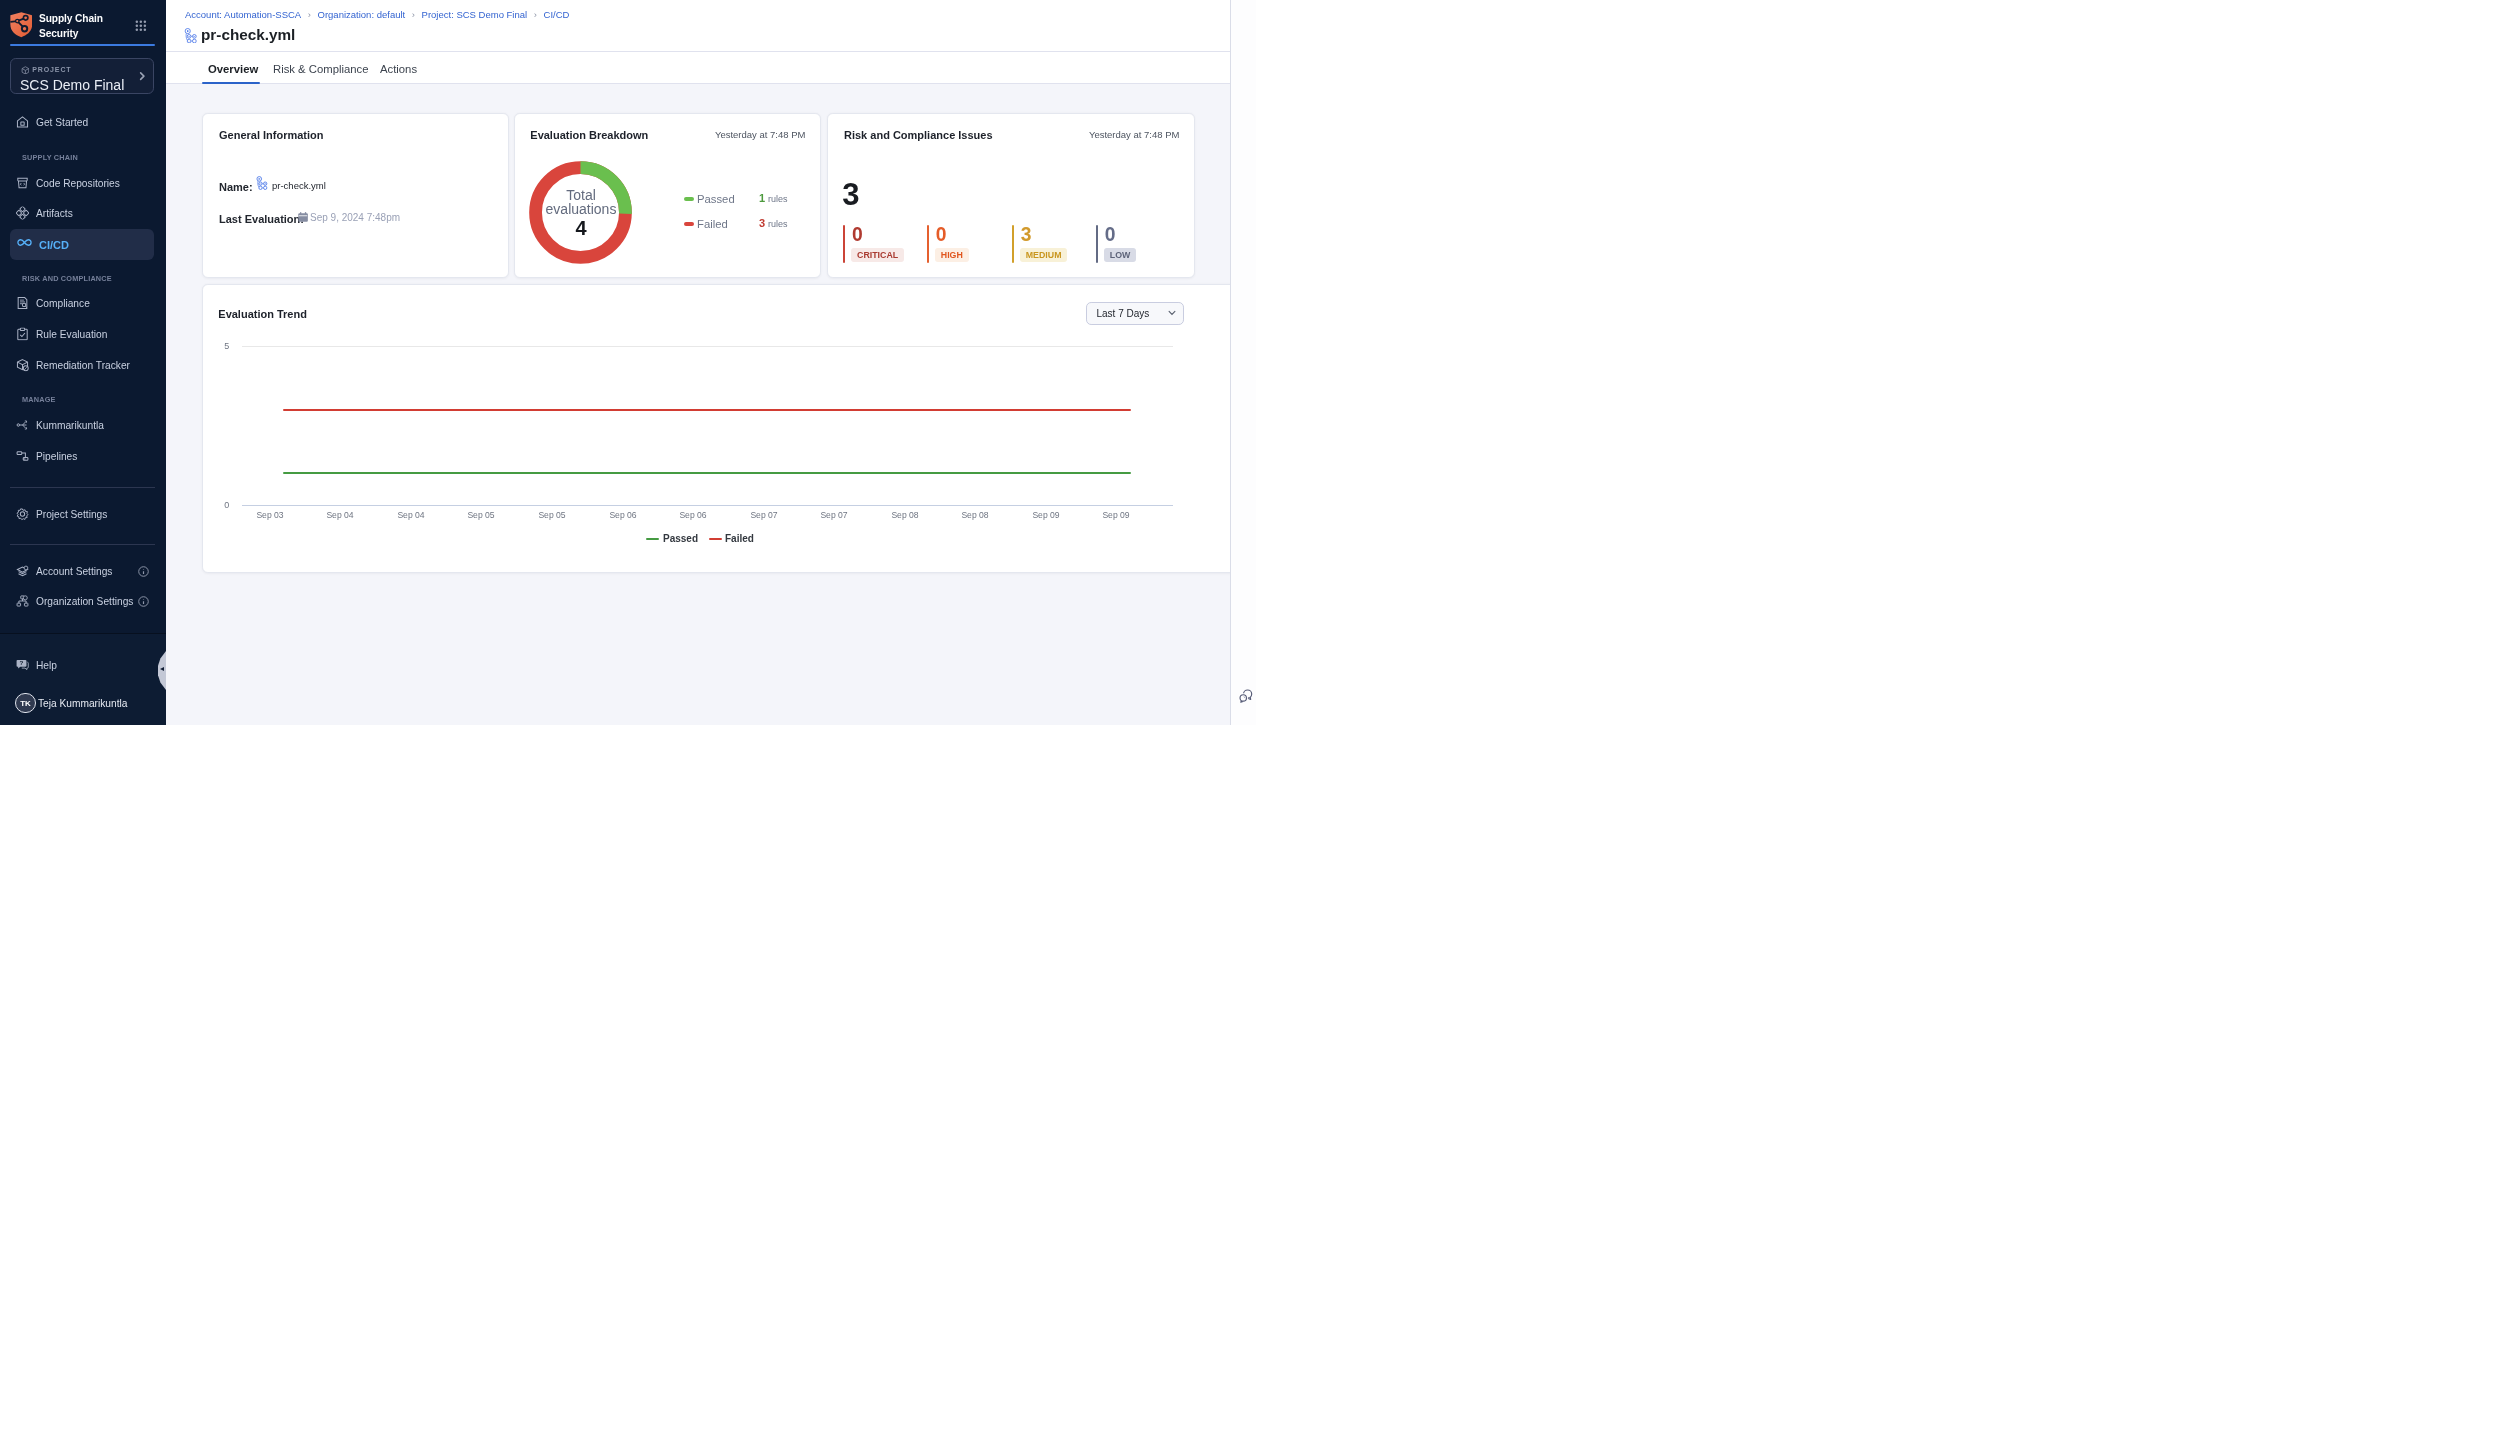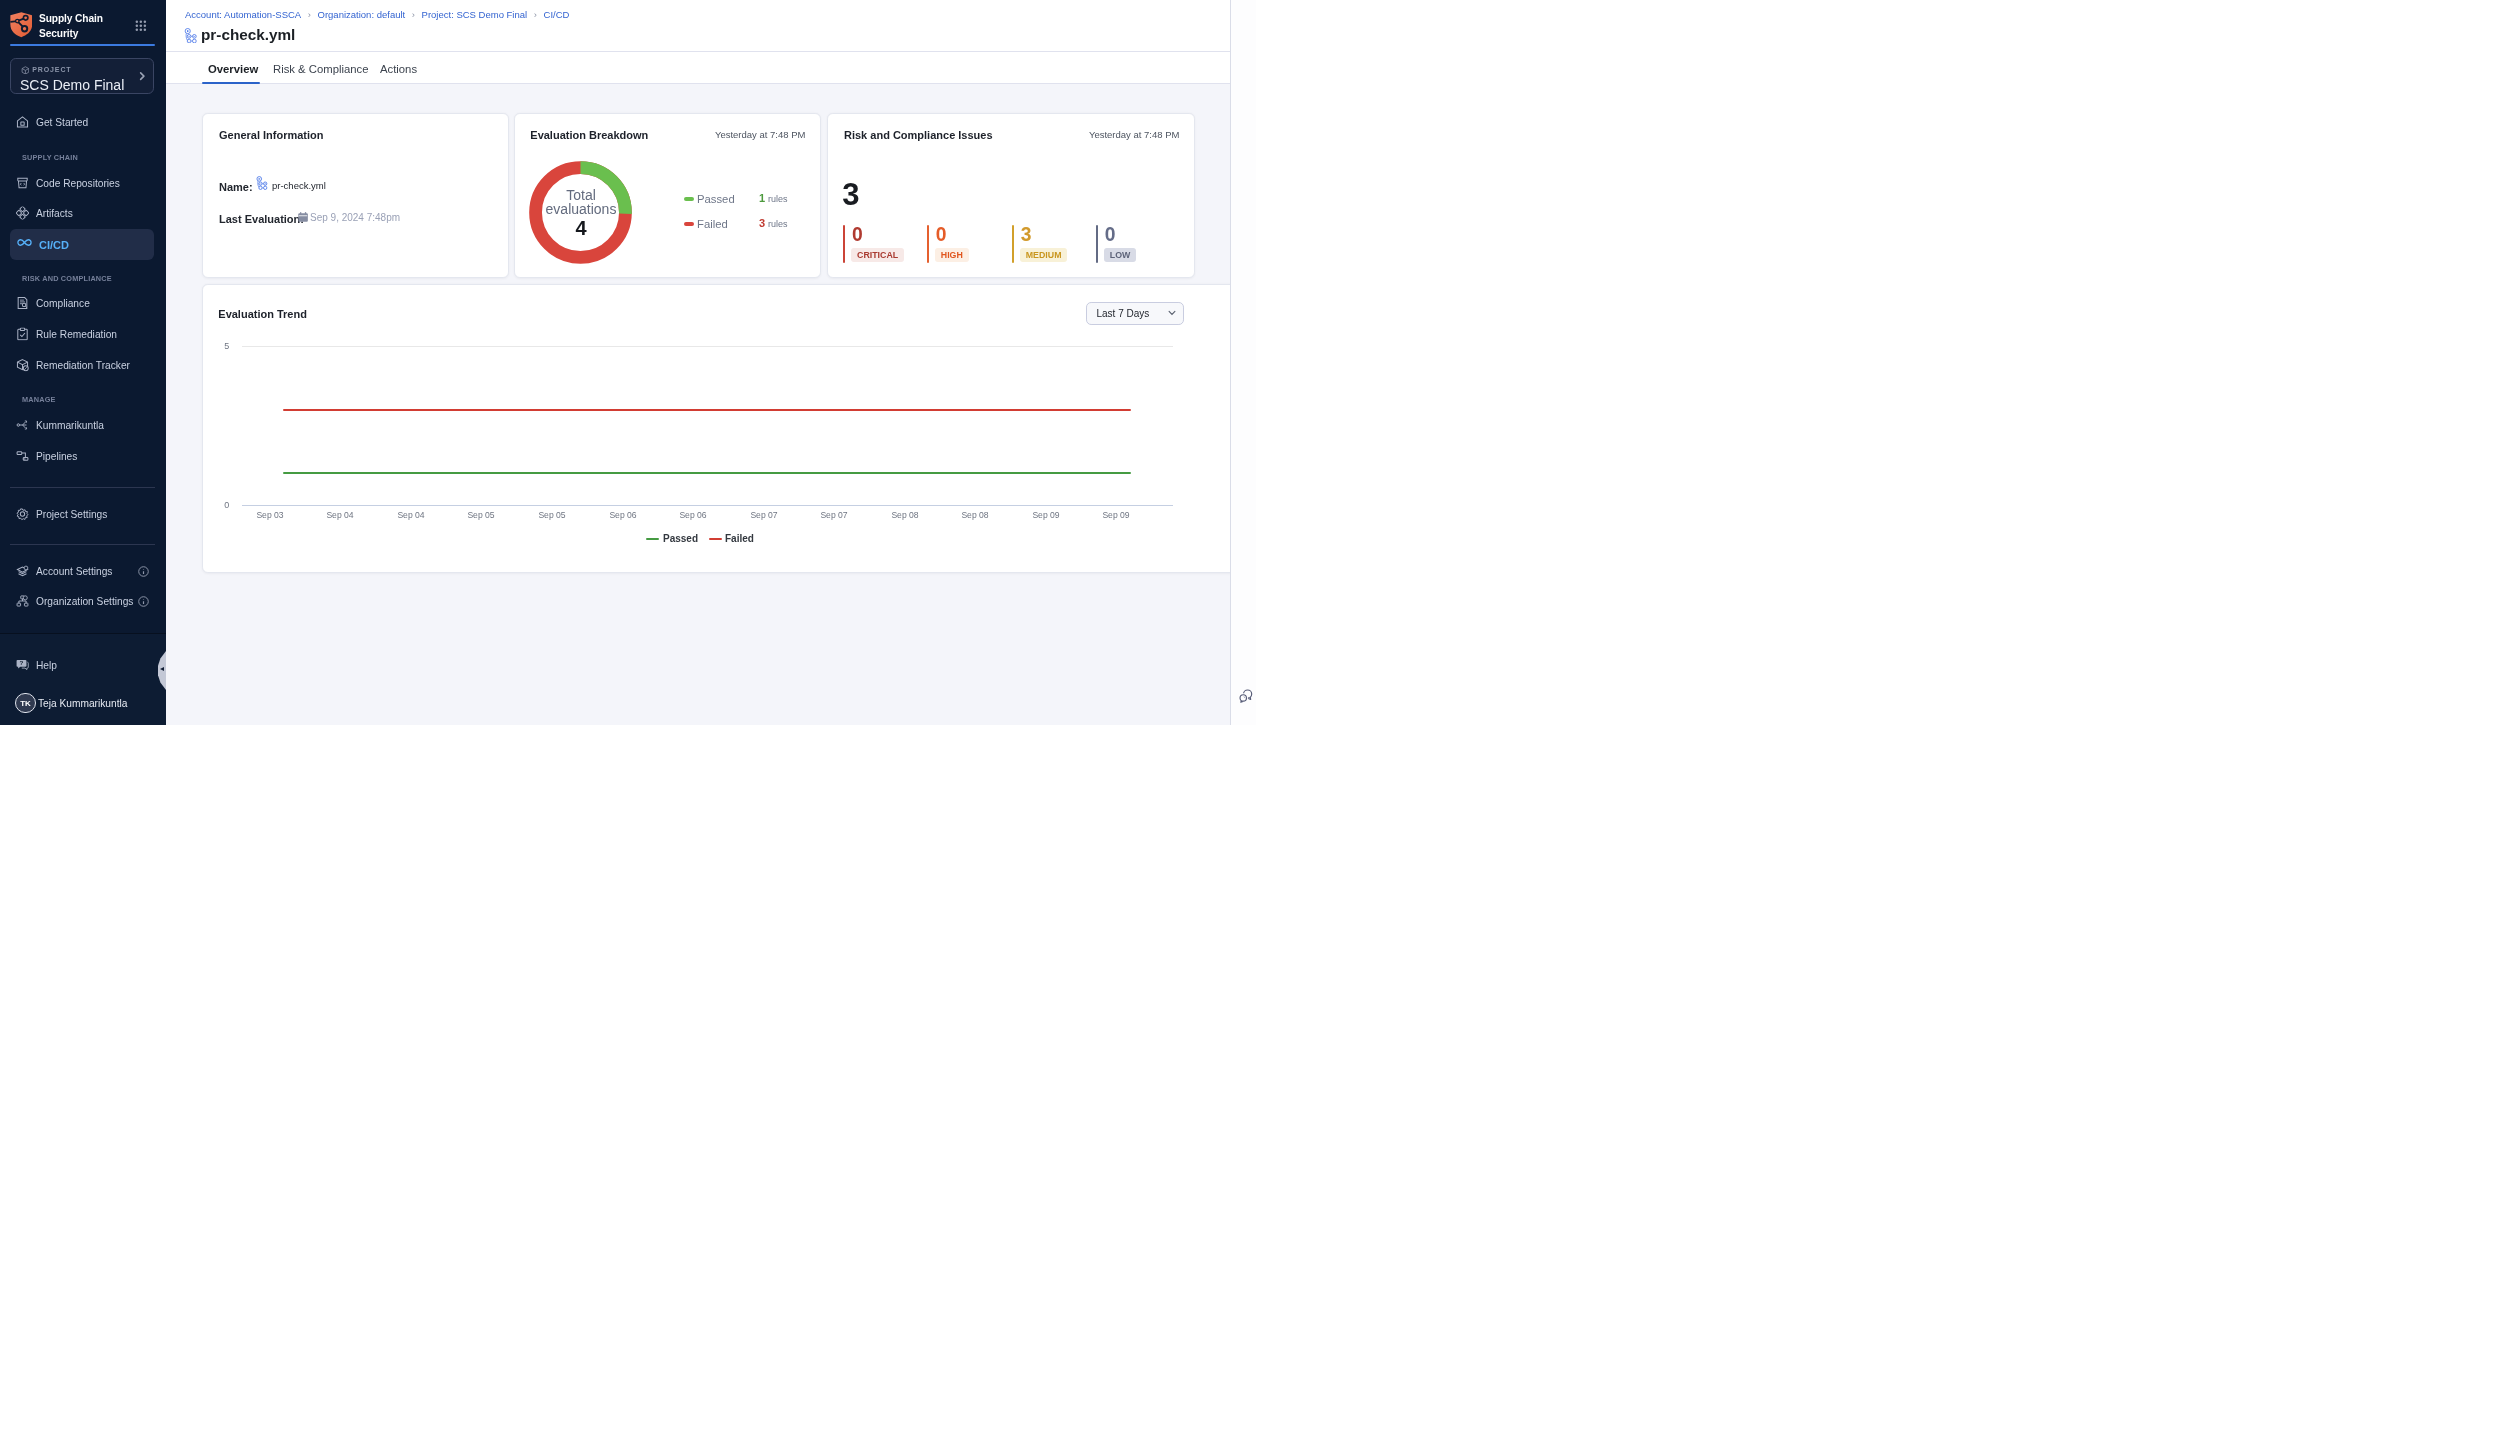--- a/index.html
+++ b/index.html
@@ -286,21 +286,21 @@
         <path d="M13 13.4 L15 15.4" stroke-width="1.2"></path>
     </svg>
     <div class="lbl">Compliance</div>
   </div>
   <div class="navitem" style="top:319px;">
     <svg class="ic" viewBox="0 0 18 18" fill="none" stroke="#aab2c5" stroke-width="1.4">
       <rect x="2.5" y="2.5" width="13" height="14.5" rx="1"></rect>
       <rect x="6" y="0.8" width="6" height="3.4" rx="1" fill="#0b1930"></rect>
       <path d="M5.8 10.2 L8.2 12.6 L12.4 7.6"></path>
     </svg>
-    <div class="lbl">Rule Remediation</div>
+    <div class="lbl">Rule Evaluation</div>
   </div>
   <div class="navitem" style="top:350px;">
     <svg class="ic" viewBox="0 0 18 18" fill="none" stroke="#aab2c5" stroke-width="1.4">
       <path d="M9 1.5 L16 5 V12 L9 15.5 L2 12 V5 Z M2 5 L9 8.5 L16 5 M9 8.5 V15.5"></path>
       <circle cx="13.5" cy="13.5" r="3.4" fill="#0b1930"></circle>
       <path d="M12 15 L15 12 M12.4 15.3 L11.7 15.6 L12 14.9 Z" stroke-width="1.1"></path>
     </svg>
     <div class="lbl">Remediation Tracker</div>
   </div>
   <div class="navhead" style="top:395px;">MANAGE</div>

